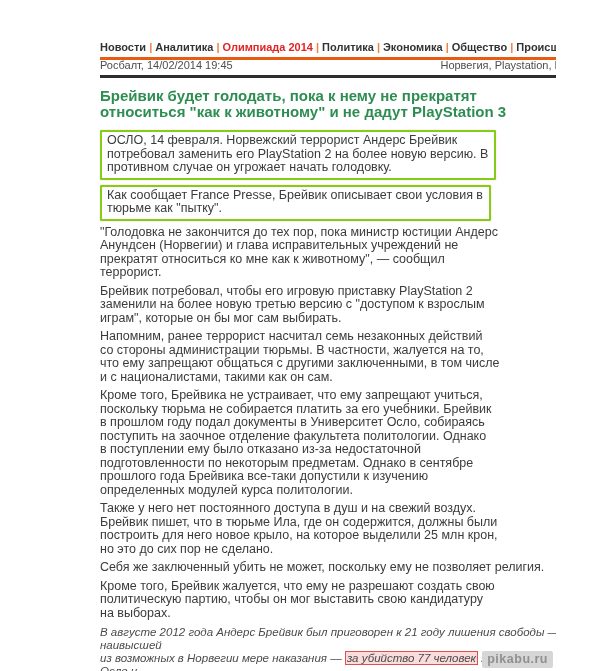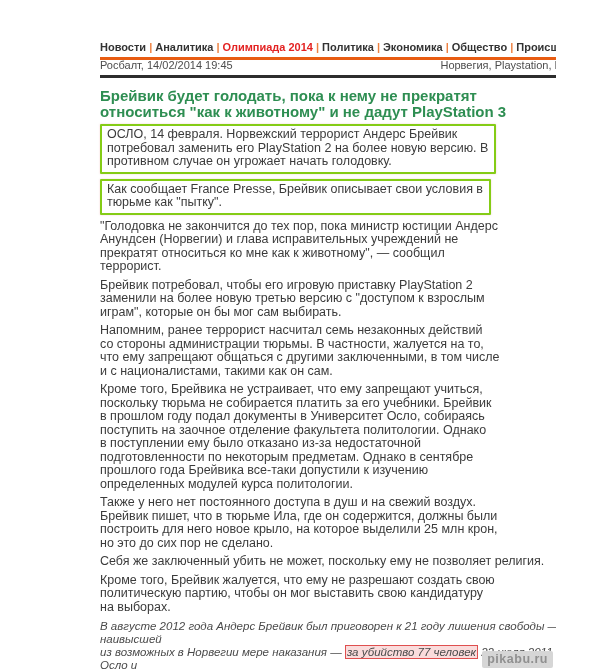--- a/index.html
+++ b/index.html
@@ -17,21 +17,21 @@
   .topnav .sep { color:#ee8040; padding:0 3px; font-weight:bold; }
 
   .orange-rule { height:3px; background:#e85c12; margin-top:3px; }
   .dark-rule   { height:3px; background:#2d2d2d; margin-top:4px; }
 
   .meta-row { display:flex; justify-content:space-between; 
               font-size:11px; line-height:11px; color:#4d4d4d; }
   .meta-row .tags { text-align:center; }
 
   h1.title {
-    margin:10px 0 0 0; font-size:15px; line-height:15.5px; font-weight:bold;
+    margin:10px 0 6px 0; font-size:15px; line-height:15.5px; font-weight:bold;
     color:#2e8e52; white-space:pre-line;
   }
 
   .lead-box {
     display:inline-block; border:2px solid #84cc16; border-radius:1px;
     padding:2px 6px 3px 5px; margin-top:5px;
     font-size:12.5px; line-height:13.5px; color:#3b3b3b; white-space:pre-line;
     box-shadow:0 0 2px rgba(224,109,109,0.35);
   }
   .lead-wrap { display:block; }

